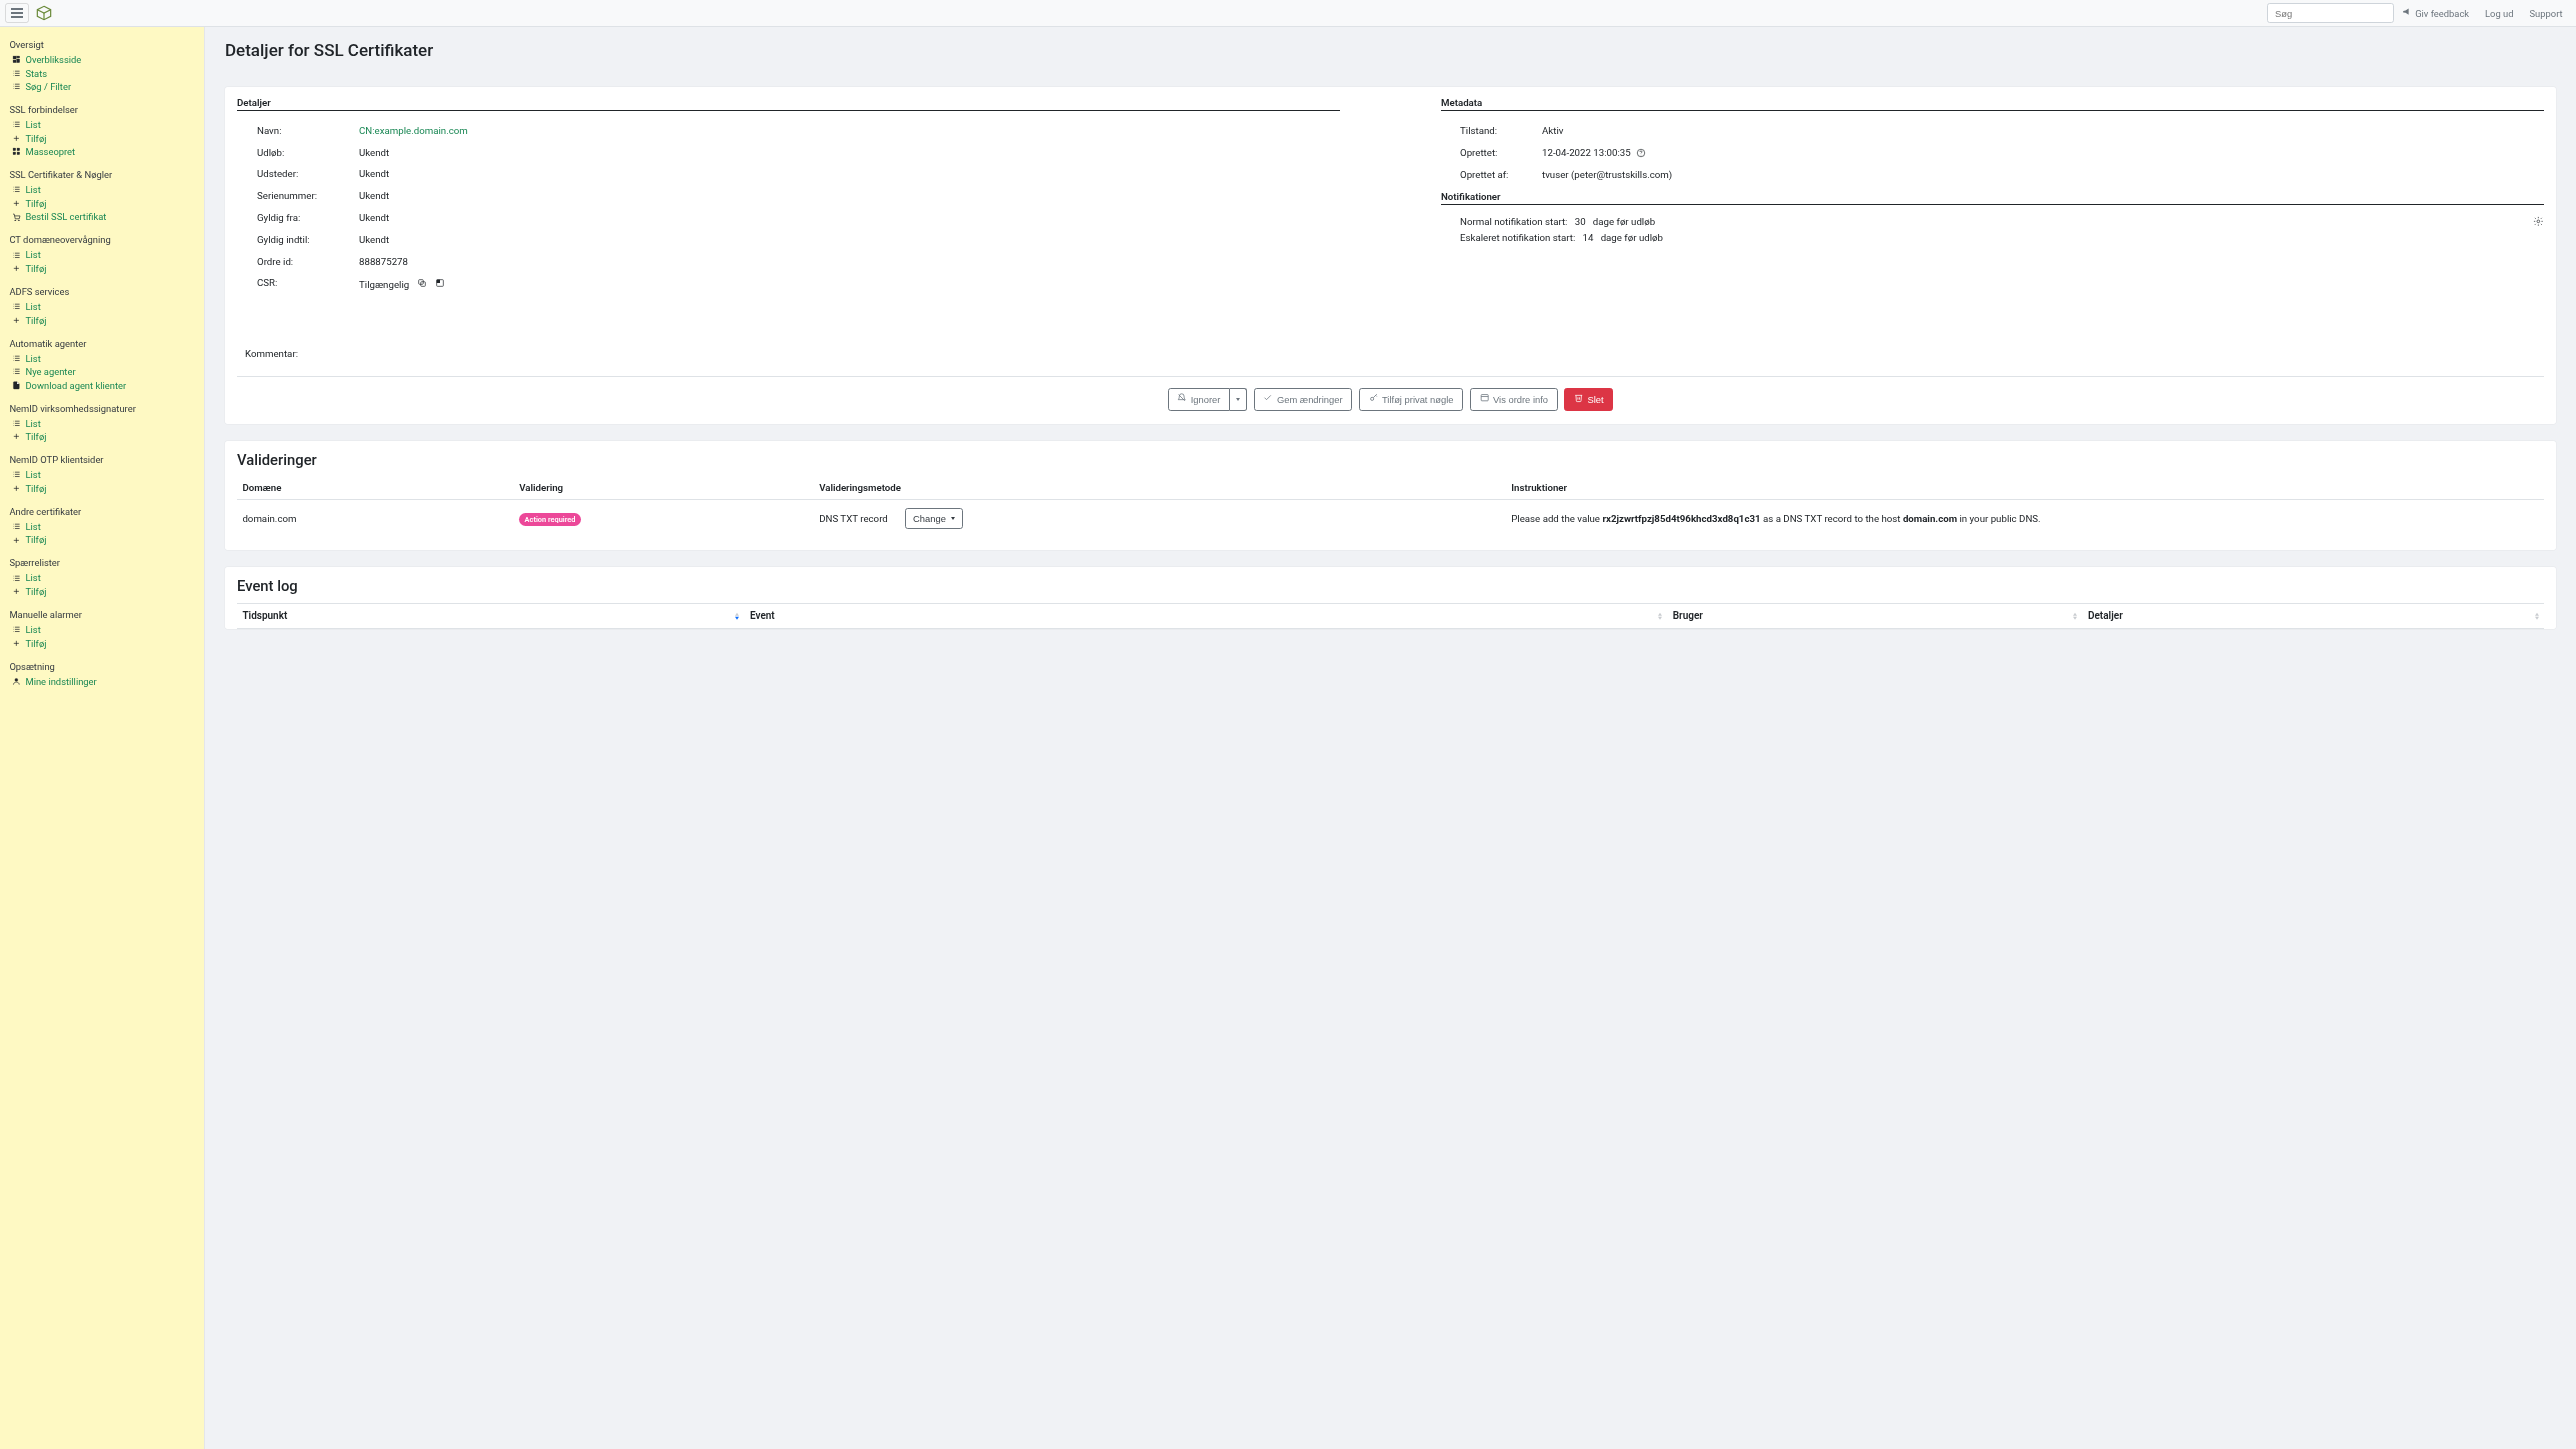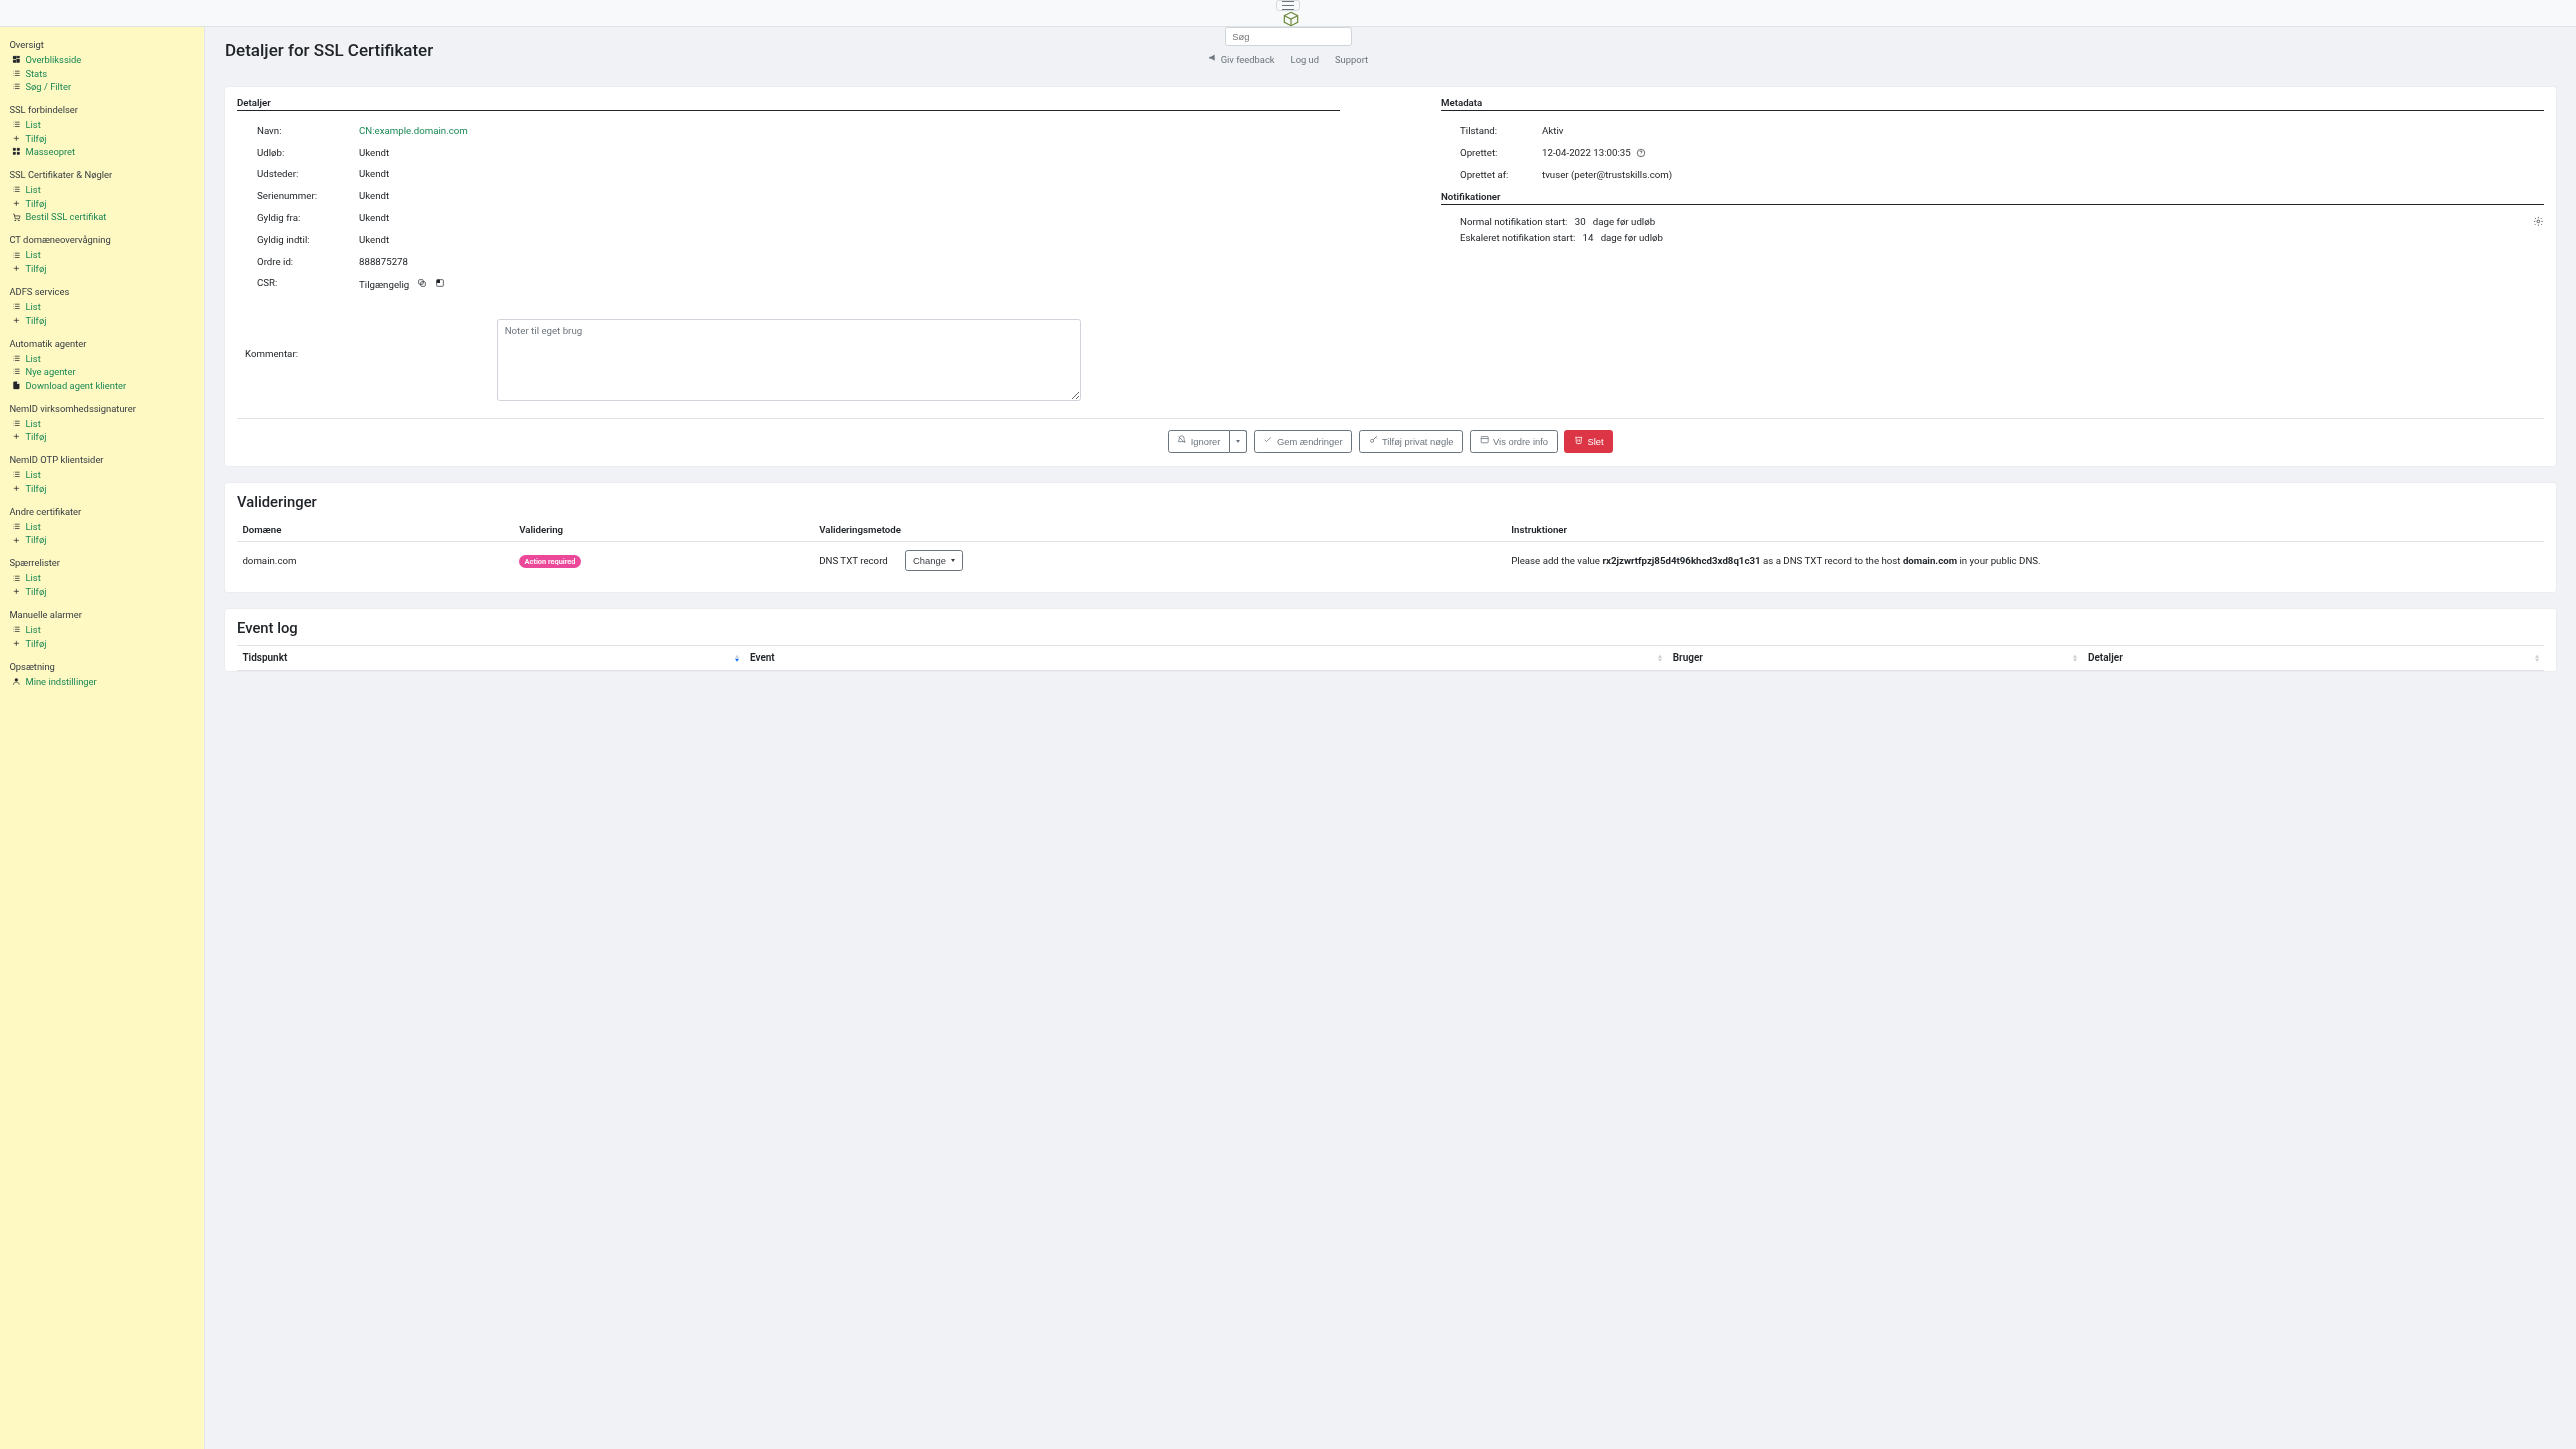--- a/index.html
+++ b/index.html
@@ -12,21 +12,20 @@
   }
 
   
   .navbar {
     height: 27px;
     background: #f8f9fa;
     border-bottom: 0.7px solid #dee2e6;
     display: flex;
     align-items: center;
     padding: 0 5.4px;
-    flex-direction: column;
   }
   .nav-toggle {
     width: 24px; height: 20px;
     border: 0.7px solid rgba(0,0,0,.12);
     border-radius: 2.7px;
     background: transparent;
     display: flex; flex-direction: column; justify-content: center; align-items: center;
     gap: 2.7px;
     cursor: pointer;
   }
@@ -685,21 +684,20 @@
               <span>Eskaleret notifikation start:</span>&nbsp;&nbsp;
               <span>14</span>&nbsp;&nbsp;
               <span>dage før udløb</span>
             </div>
           </div>
         </div>
       </div>
 
       <div class="comment-row">
         <div class="lbl">Kommentar:</div>
-        <textarea class="notes" placeholder="Noter til eget brug" style=""></textarea>
       </div>
 
       <hr class="sep">
 
       <div class="btn-row">
         <div class="btn-group-split">
           <button class="btn">
             <span><svg viewBox="0 0 24 24">
                   <path d="M18 8a6 6 0 10-12 0c0 7-3 9-3 9h18s-3-2-3-9"></path>
                   <path d="M4 4l16 16"></path>

